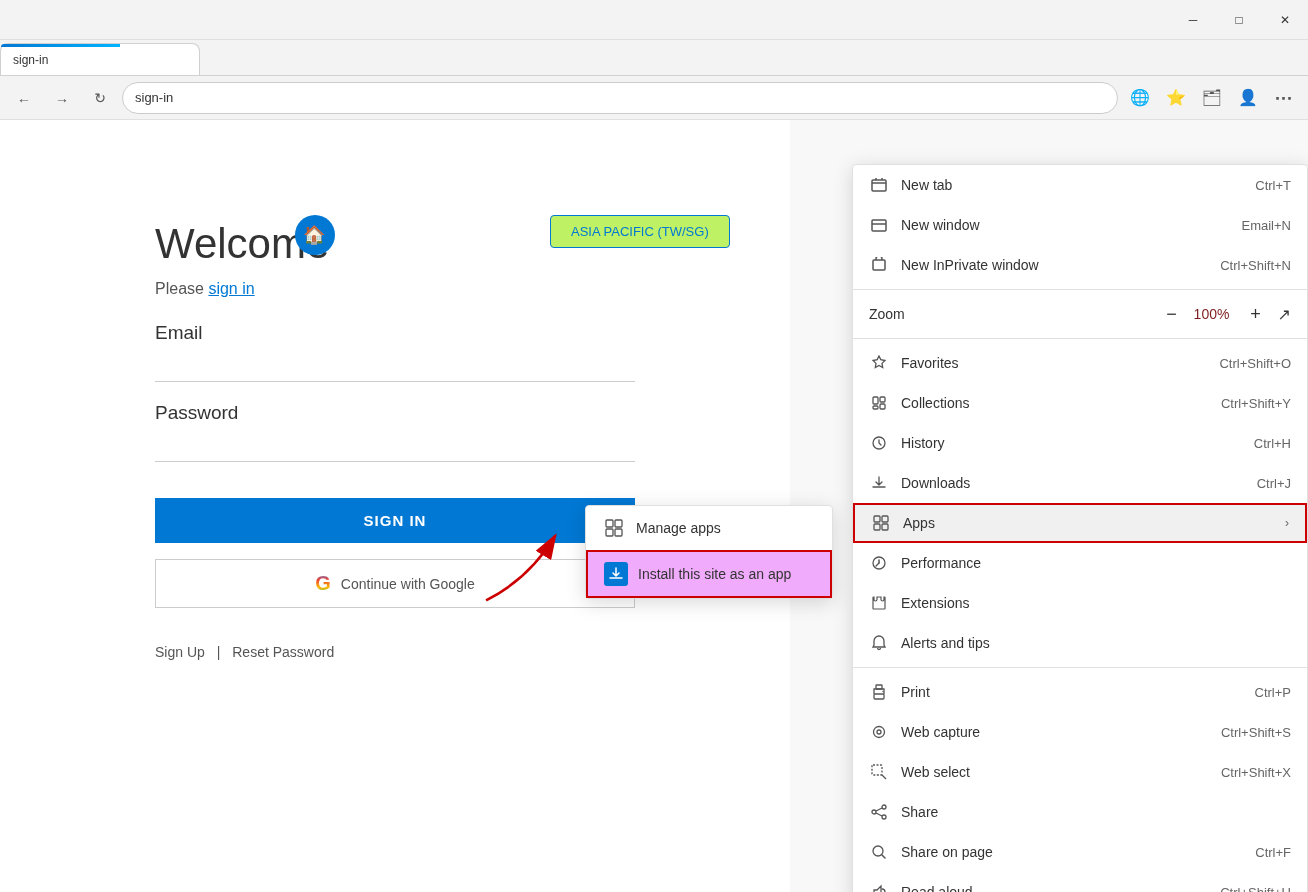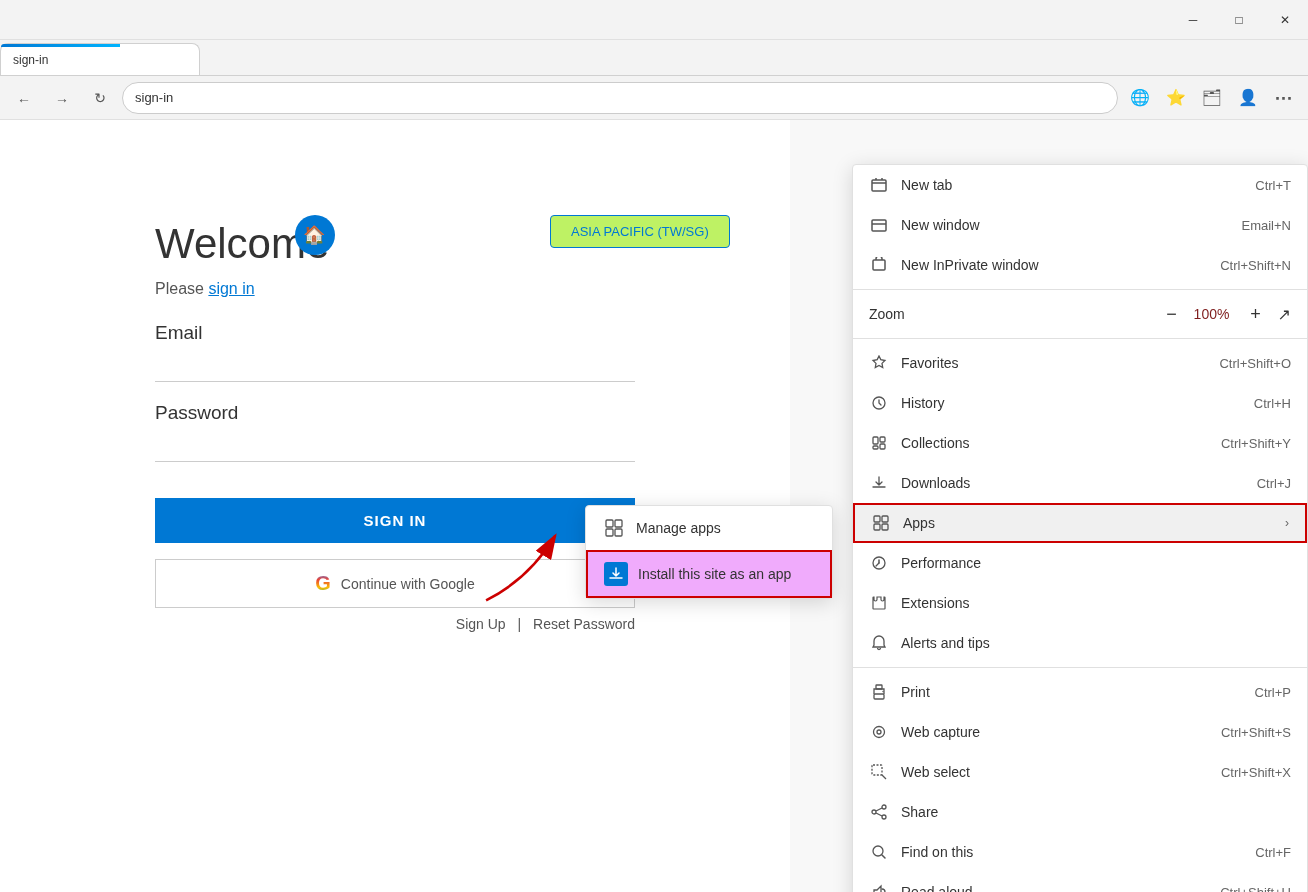--- a/index.html
+++ b/index.html
@@ -402,21 +402,21 @@
       </div>
       <div>
         <div class="form-label">Password</div>
         <input class="form-input" type="password" style="">
       </div>
       <button class="sign-in-btn">SIGN IN</button>
       <button class="google-btn">
         <span class="google-g">G</span>
         <span>Continue with Google</span>
       </button>
-      <div class="footer-links" style="margin-top:8px; text-align:right;">
+      <div class="footer-links" style="margin-top:36px; text-align:left;">
         <a href="#">Sign Up</a>
         <span style="margin:0 8px;">|</span>
         <a href="#">Reset Password</a>
       </div>
     </div>
   </div>
 
   <div class="browser-menu">
 
     <div class="menu-item">
@@ -474,39 +474,39 @@
             <path d="M8 1l1.8 3.6L14 5.5l-3 2.9.7 4.1L8 10.4l-3.7 2.1.7-4.1-3-2.9 4.2-.9L8 1z" stroke="#555" stroke-width="1.3"></path>
           </svg>
       </div>
       <span class="menu-label">Favorites</span>
       <span class="menu-shortcut">Ctrl+Shift+O</span>
     </div>
 
     <div class="menu-item">
       <div class="menu-icon">
         <svg width="16" height="16" viewBox="0 0 16 16" fill="none">
-            <circle cx="8" cy="8" r="6" stroke="#555" stroke-width="1.3"></circle>
-            <path d="M8 5v3l2 2" stroke="#555" stroke-width="1.3" stroke-linecap="round"></path>
-          </svg>
-      </div>
-      <span class="menu-label">History</span>
-      <span class="menu-shortcut">Ctrl+H</span>
-    </div>
-
-    <div class="menu-item">
-      <div class="menu-icon">
-        <svg width="16" height="16" viewBox="0 0 16 16" fill="none">
             <rect x="2" y="2" width="5" height="7" rx="1" stroke="#555" stroke-width="1.3"></rect>
             <rect x="9" y="2" width="5" height="5" rx="1" stroke="#555" stroke-width="1.3"></rect>
             <rect x="9" y="9" width="5" height="5" rx="1" stroke="#555" stroke-width="1.3"></rect>
             <rect x="2" y="11" width="5" height="3" rx="1" stroke="#555" stroke-width="1.3"></rect>
           </svg>
       </div>
       <span class="menu-label">Collections</span>
       <span class="menu-shortcut">Ctrl+Shift+Y</span>
+    </div>
+
+    <div class="menu-item">
+      <div class="menu-icon">
+        <svg width="16" height="16" viewBox="0 0 16 16" fill="none">
+            <circle cx="8" cy="8" r="6" stroke="#555" stroke-width="1.3"></circle>
+            <path d="M8 5v3l2 2" stroke="#555" stroke-width="1.3" stroke-linecap="round"></path>
+          </svg>
+      </div>
+      <span class="menu-label">History</span>
+      <span class="menu-shortcut">Ctrl+H</span>
     </div>
 
     <div class="menu-item">
       <div class="menu-icon">
         <svg width="16" height="16" viewBox="0 0 16 16" fill="none">
             <path d="M8 2v8m-3-3l3 3 3-3" stroke="#555" stroke-width="1.3" stroke-linecap="round" stroke-linejoin="round"></path>
             <path d="M2 12h12" stroke="#555" stroke-width="1.3" stroke-linecap="round"></path>
           </svg>
       </div>
       <span class="menu-label">Downloads</span>
@@ -630,21 +630,21 @@
       <span class="menu-label">Share</span>
     </div>
 
     <div class="menu-item">
       <div class="menu-icon">
         <svg width="16" height="16" viewBox="0 0 16 16" fill="none">
             <circle cx="7" cy="7" r="5" stroke="#555" stroke-width="1.3"></circle>
             <path d="M11 11l3 3" stroke="#555" stroke-width="1.5" stroke-linecap="round"></path>
           </svg>
       </div>
-      <span class="menu-label">Find on this</span>
+      <span class="menu-label">Share on page</span>
       <span class="menu-shortcut">Ctrl+F</span>
     </div>
 
     <div class="menu-item">
       <div class="menu-icon">
         <svg width="16" height="16" viewBox="0 0 16 16" fill="none">
             <path d="M3 6h3l4-4v12l-4-4H3V6z" stroke="#555" stroke-width="1.3"></path>
             <path d="M11 5a3 3 0 010 6" stroke="#555" stroke-width="1.3" stroke-linecap="round"></path>
           </svg>
       </div>

